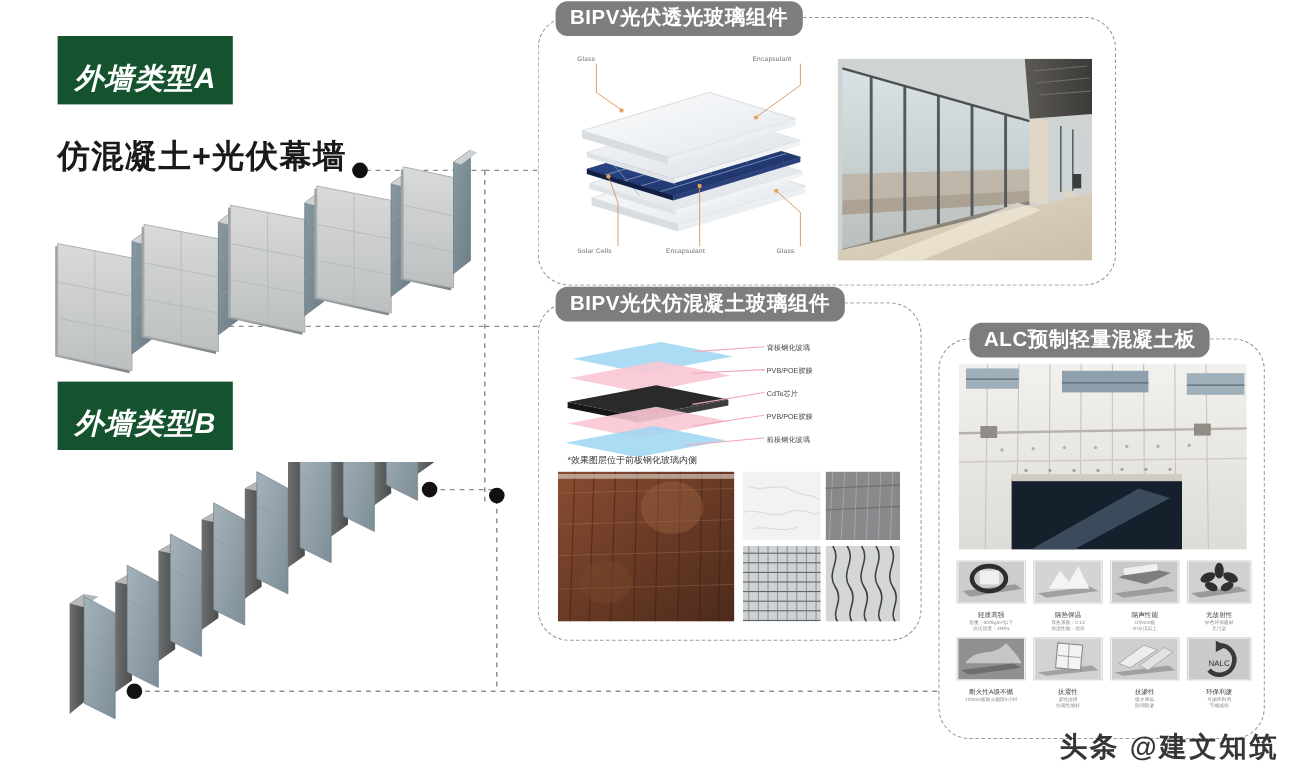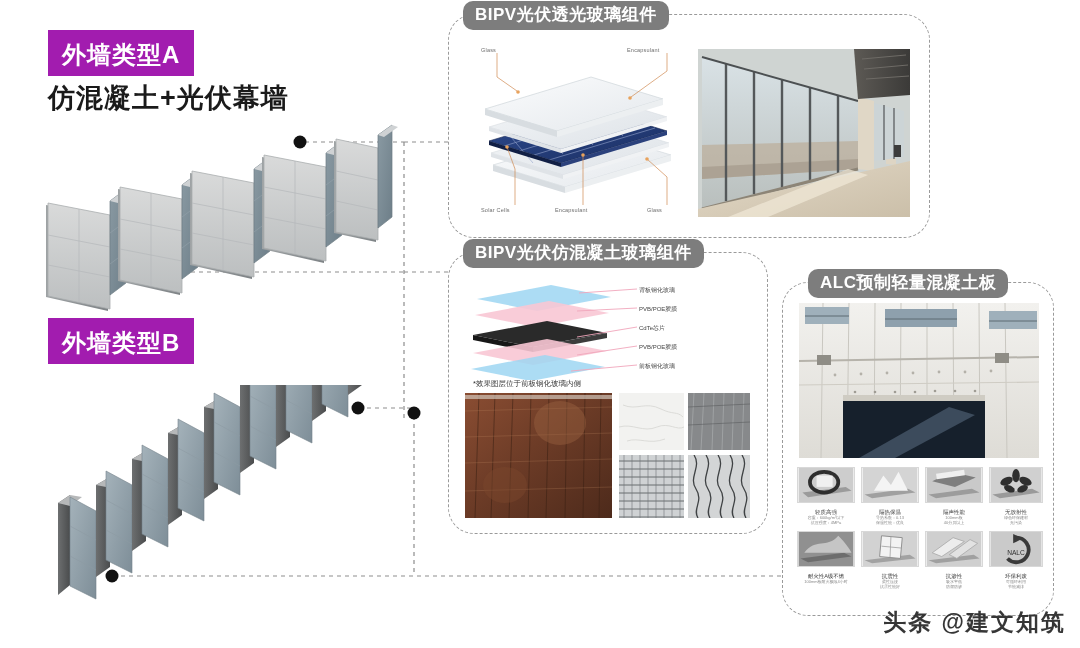--- a/index.html
+++ b/index.html
@@ -8,32 +8,32 @@
     background:#ffffff;
     font-family:"Liberation Sans","DejaVu Sans",sans-serif;
     overflow:hidden;
     position:relative;
   }
   .stage{position:absolute;left:0;top:0;width:1080px;height:648px;}
 
   
   .abs{position:absolute;}
   .badge-green{
-    background:#a21caf;color:#fff;font-weight:bold;
-    font-size:24px;line-height:1;padding:13px 14px 9px 14px;
-    display:inline-block;letter-spacing:1px;
+    background:#14532d;color:#fff;font-weight:bold;
+    font-size:24px;line-height:1;padding:24px 14px 9px 14px;
+    display:inline-block;letter-spacing:1px;font-style:italic;
   }
   .badge-gray{
     background:#7d7d7d;color:#fff;font-weight:bold;
     font-size:17px;line-height:1;padding:5px 12px 7px 12px;
     display:inline-block;letter-spacing:.5px;
   }
   .wall-sub{
     font-size:27px;font-weight:bold;color:#1a1a1a;letter-spacing:1px;
-    margin-top:4px;white-space:nowrap;
+    margin-top:25px;white-space:nowrap;
   }
 
   
   .conn{position:absolute;left:0;top:0;width:1080px;height:648px;pointer-events:none;}
 
   
   .card{
     position:absolute;
     border:1.5px dashed #9a9a9a;
     border-radius:26px;

